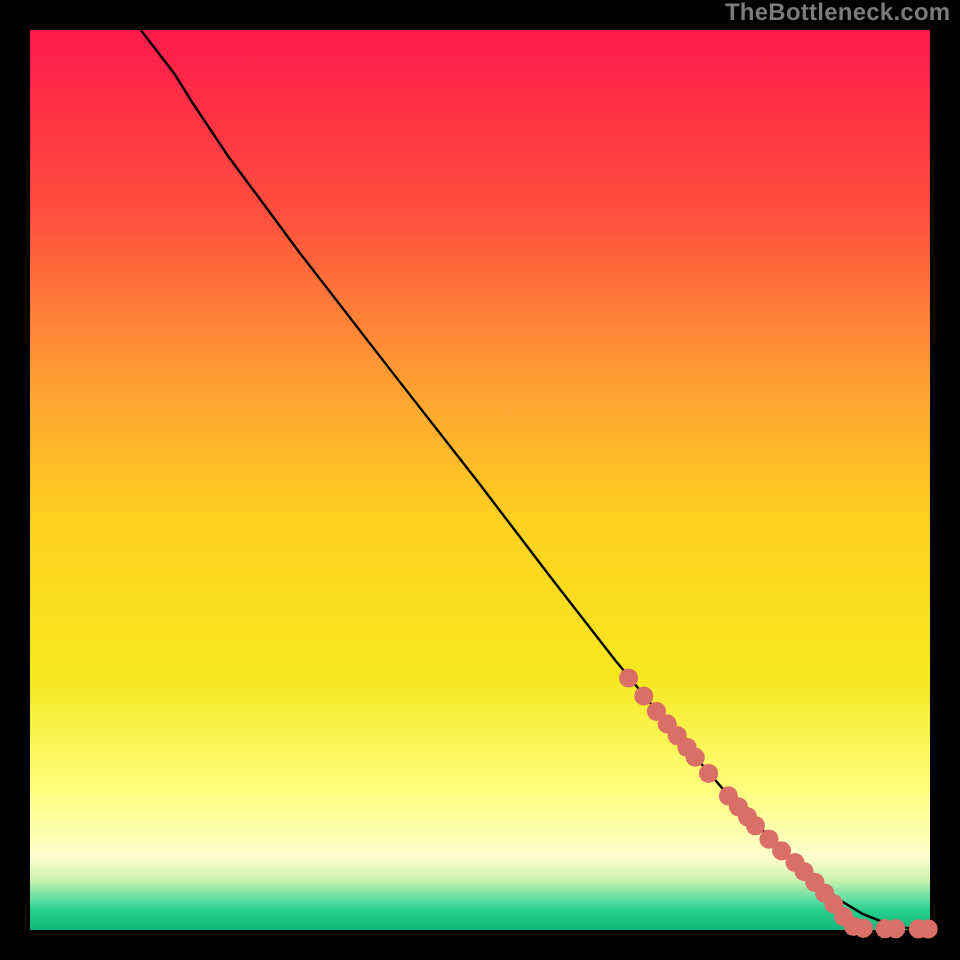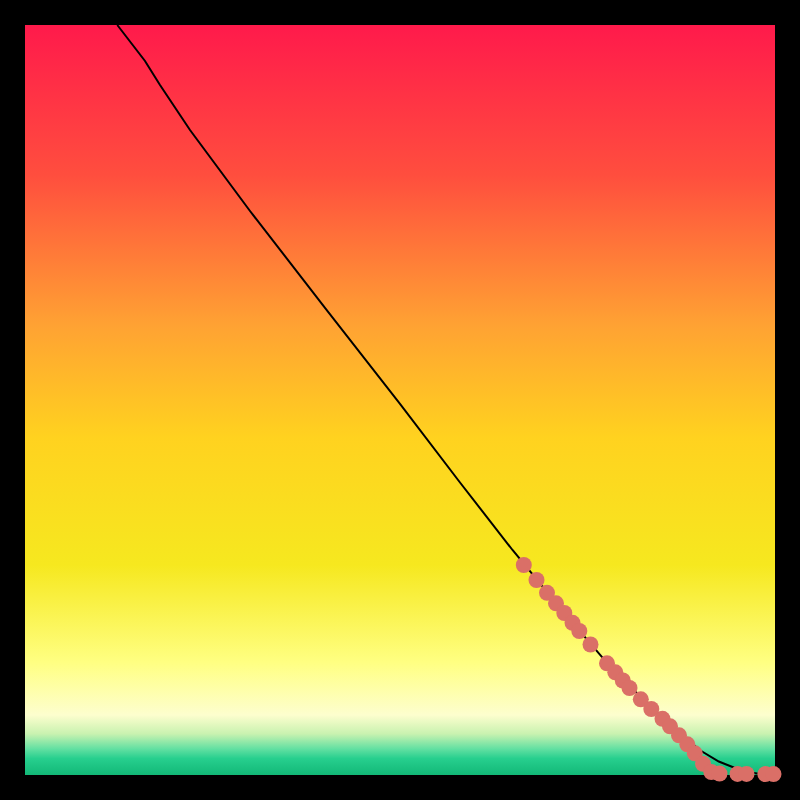--- a/index.html
+++ b/index.html
@@ -79,13 +79,14 @@
         <circle cx="703.0" cy="763.8" r="8" fill="#da6f67"></circle>
         <circle cx="711.3" cy="772.0" r="8" fill="#da6f67"></circle>
         <circle cx="719.5" cy="773.6" r="8" fill="#da6f67"></circle>
         <circle cx="737.5" cy="773.9" r="8" fill="#da6f67"></circle>
         <circle cx="746.5" cy="773.9" r="8" fill="#da6f67"></circle>
         <circle cx="765.3" cy="774.1" r="8" fill="#da6f67"></circle>
         <circle cx="773.5" cy="774.1" r="8" fill="#da6f67"></circle>
       </g>
   </svg>
 
+  <div class="watermark">TheBottleneck.com</div>
 </div>
 
 </body></html>

